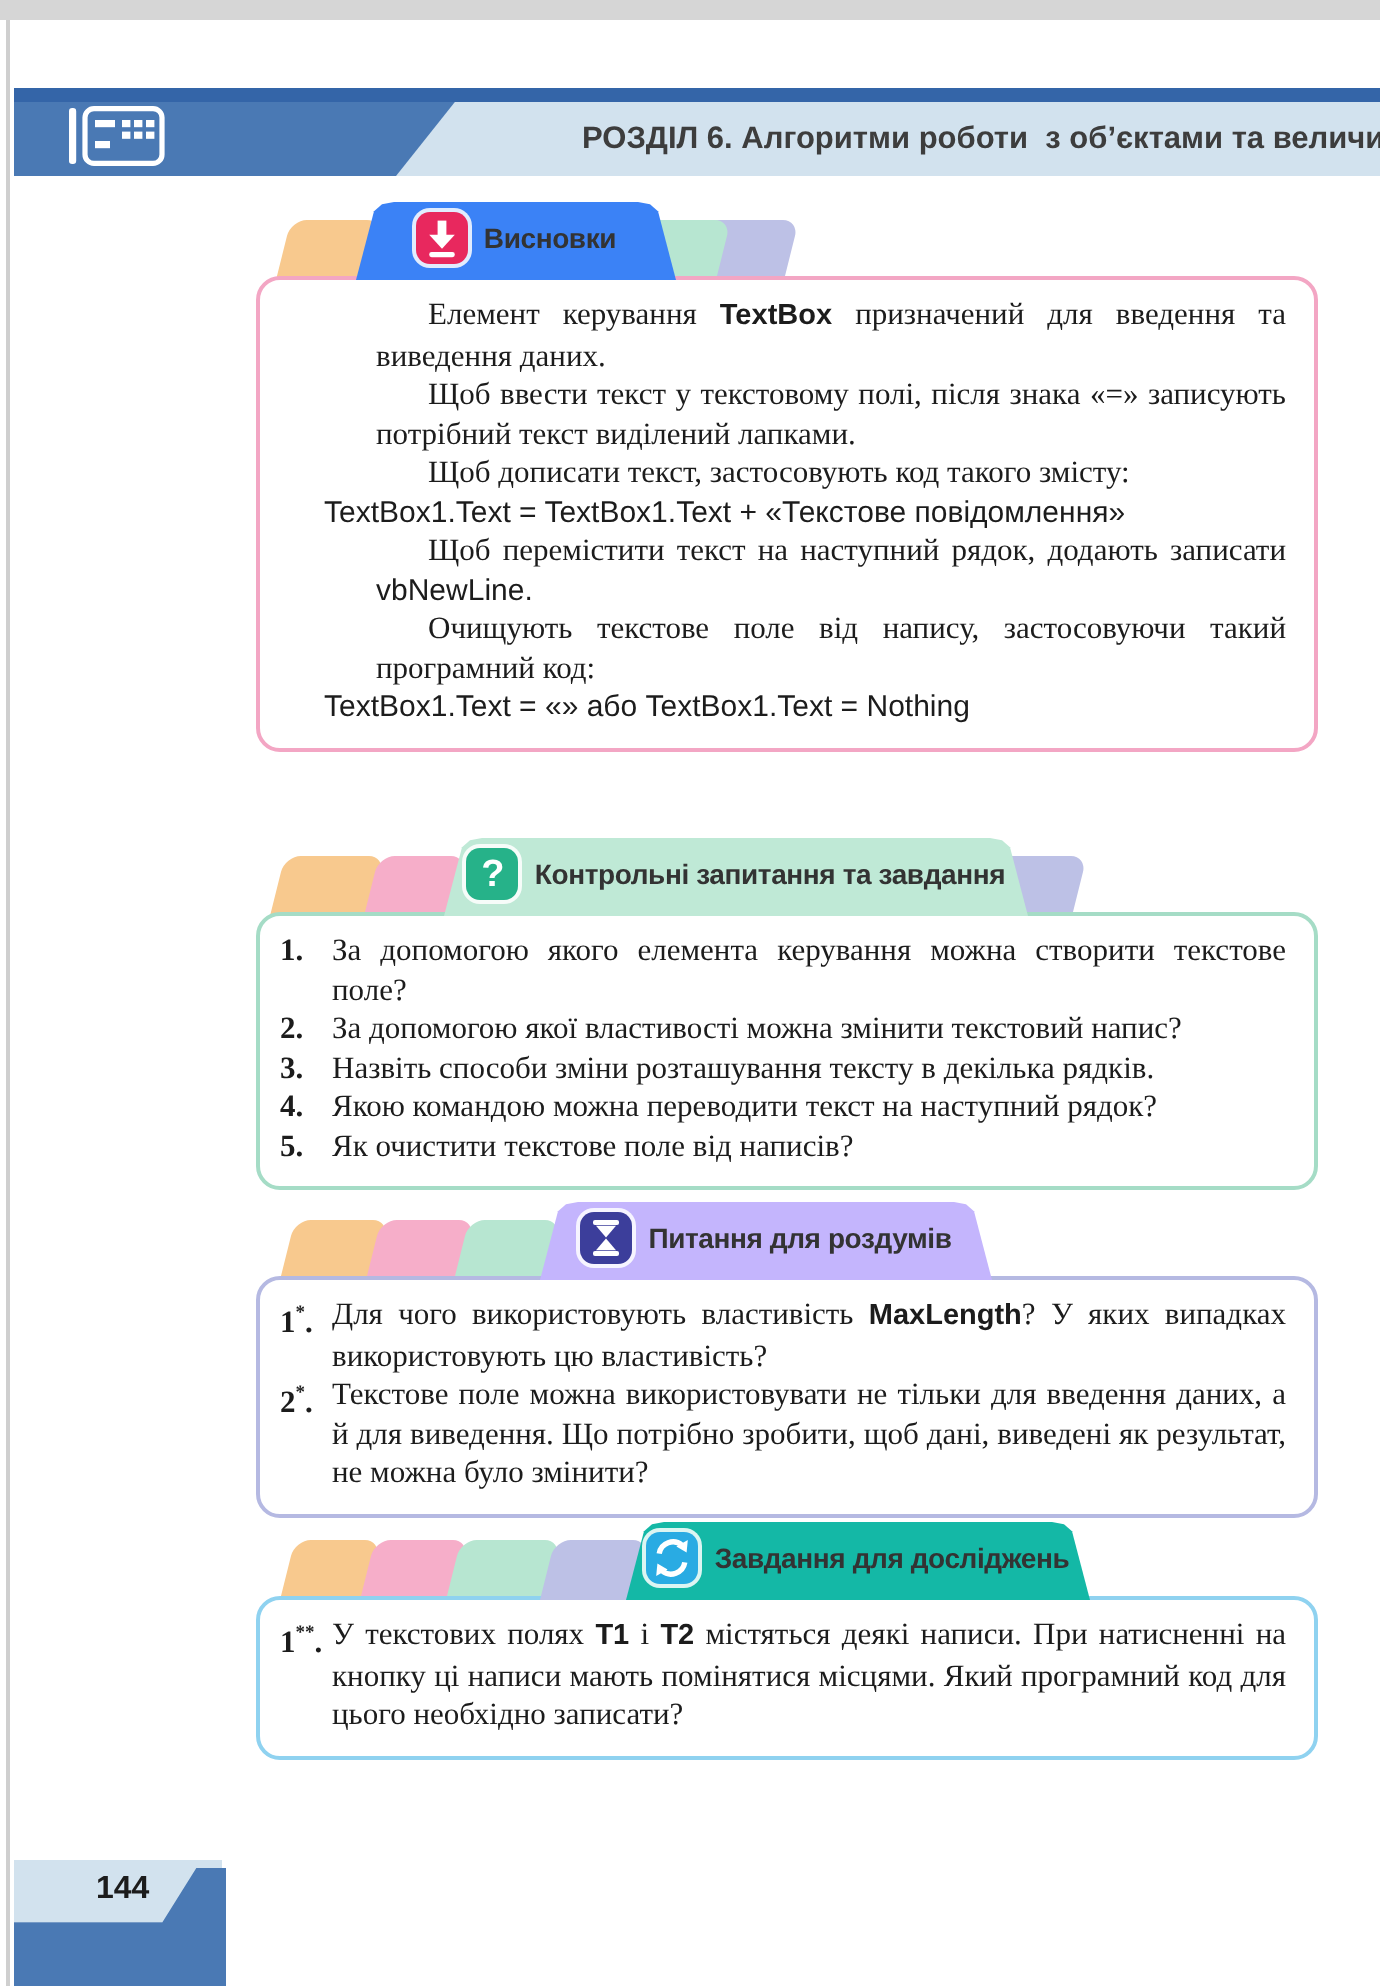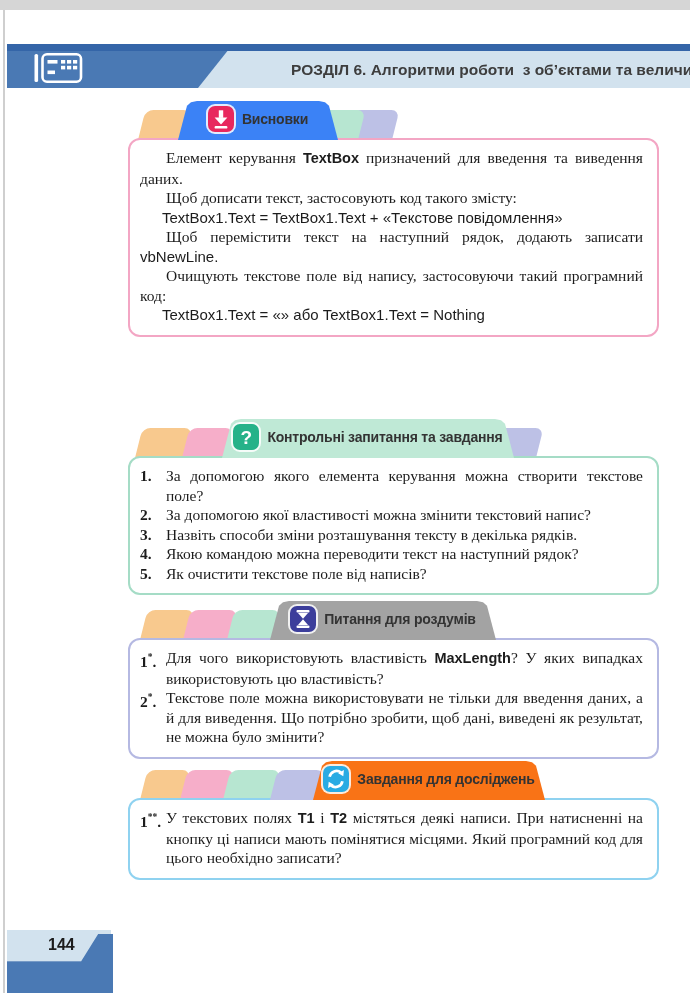--- a/index.html
+++ b/index.html
@@ -45,30 +45,30 @@
     justify-content:center;box-shadow:0 0 0 2px rgba(255,255,255,.85);}
   .badge svg{display:block;}
   .badge .qm{font-family:"Liberation Sans",sans-serif;font-weight:bold;font-size:19px;color:#fff;line-height:1;}
 
   .box{position:relative;z-index:3;background:#fff;border:2px solid;border-radius:12px;
     padding:8px 14px 10px 10px;font-size:15.5px;line-height:19.5px;}
 
   
   #sec1 .tab-main{background:#3b82f6;} #sec1 .box{border-color:#f3a6c4;}
   #sec2 .tab-main{background:#bfe9d6;} #sec2 .box{border-color:#a5dcc6;}
-  #sec3 .tab-main{background:#a3a3a3;} #sec3 .box{border-color:#b5b9e2;}
-  #sec4 .tab-main{background:#f97316;} #sec4 .box{border-color:#8fd2f0;}
+  #sec3 .tab-main{background:#c4b5fd;} #sec3 .box{border-color:#b5b9e2;}
+  #sec4 .tab-main{background:#14b8a6;} #sec4 .box{border-color:#8fd2f0;}
   #sec1 .badge{background:#e8285e;}
   #sec2 .badge{background:#26b289;}
   #sec3 .badge{background:#3c3e9b;}
   #sec4 .badge{background:#29abe3;}
 
   
   .box p{margin:0;text-align:justify;}
-  .box p.text{text-indent:26px;}
+  .box p.text{text-indent:26px;margin-left:48px;}
   .box p.code{text-indent:0;margin-left:22px;text-align:left;}
   .b{font-family:"Liberation Sans",sans-serif;font-weight:bold;font-size:14.5px;}
   .code{font-family:Liberation Sans, sans-serif;font-size:15px;}
   .sup{font-size:9.5px;vertical-align:7px;font-weight:bold;}
 
   
   .q{display:flex;margin:0;}
   .qnum{flex:0 0 26px;font-weight:bold;}
   .qtext{flex:1;text-align:justify;}
 
@@ -118,20 +118,21 @@
         </svg>
       </div>
       <span class="tab-label">Висновки</span>
     </div>
     <div class="stub stub-mint z3" style="left:178px;width:52px;"></div>
     <div class="stub stub-peri z2" style="left:216px;width:48px;"></div>
   </div>
   <div class="box">
 
   <p class="text"><span>Елемент керування </span><span class="b">TextBox</span><span> призначений для введення та виведення даних.</span></p>
+      <p class="text"><span>Щоб ввести текст у текстовому полі, після знака «=» записують потрібний текст виділений лапками.</span></p>
       <p class="text"><span>Щоб дописати текст, застосовують код такого змісту:</span></p>
       <p class="code"><span class="code">TextBox1.Text = TextBox1.Text + «Текстове повідомлення»</span></p>
       <p class="text"><span>Щоб перемістити текст на наступний рядок, додають записати </span><span class="code">vbNewLine.</span></p>
       <p class="text"><span>Очищують текстове поле від напису, застосовуючи такий програмний код:</span></p>
       <p class="code"><span class="code">TextBox1.Text = «» або TextBox1.Text = Nothing</span></p>
     </div>
 </div>
 
 <div class="sec" id="sec2">
   <div class="tabs">

